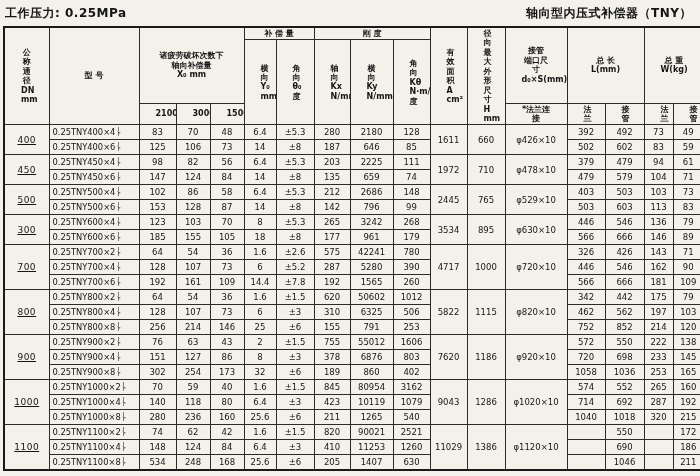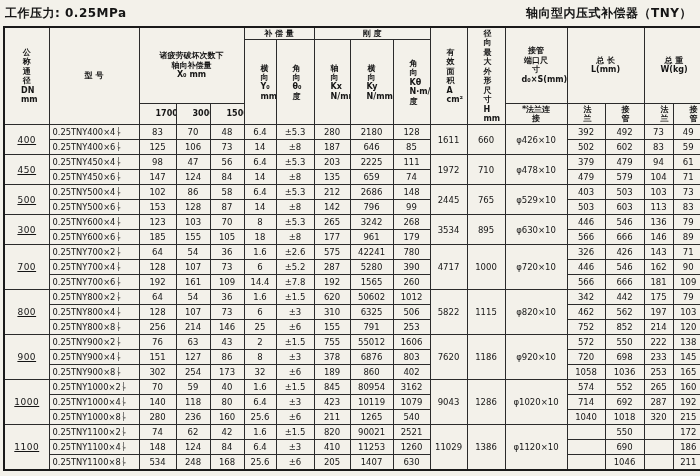--- a/index.html
+++ b/index.html
@@ -106,21 +106,21 @@
 Kx
 N/mm</th>
         <th rowspan="2">横 向
 Ky
 N/mm</th>
         <th rowspan="2">角 向
 Kθ
 N·m/度</th>
       </tr>
       <tr>
-        <th>1700</th>
+        <th>2100</th>
         <th>3000</th>
         <th>15000</th>
         <th>*法兰连接</th>
         <th>法 兰</th>
         <th>接 管</th>
         <th>法 兰</th>
         <th>接 管</th>
       </tr>
     </thead>
     <tbody>
@@ -158,21 +158,21 @@
           <td>502</td>
           <td>602</td>
           <td>83</td>
           <td>59</td>
         </tr>
         <tr>
           <td rowspan="2" class="dn">450</td>
           <td class="model"><span>0.25TNY450×4</span><span class="sfx">J
 F</span></td>
           <td>98</td>
-          <td>47</td>
+          <td>82</td>
           <td>56</td>
           <td>6.4</td>
           <td>±5.3</td>
           <td>203</td>
           <td>2225</td>
           <td>111</td>
           <td rowspan="2">1972</td>
           <td rowspan="2">710</td>
           <td rowspan="2">φ478×10</td>
           <td>379</td>

